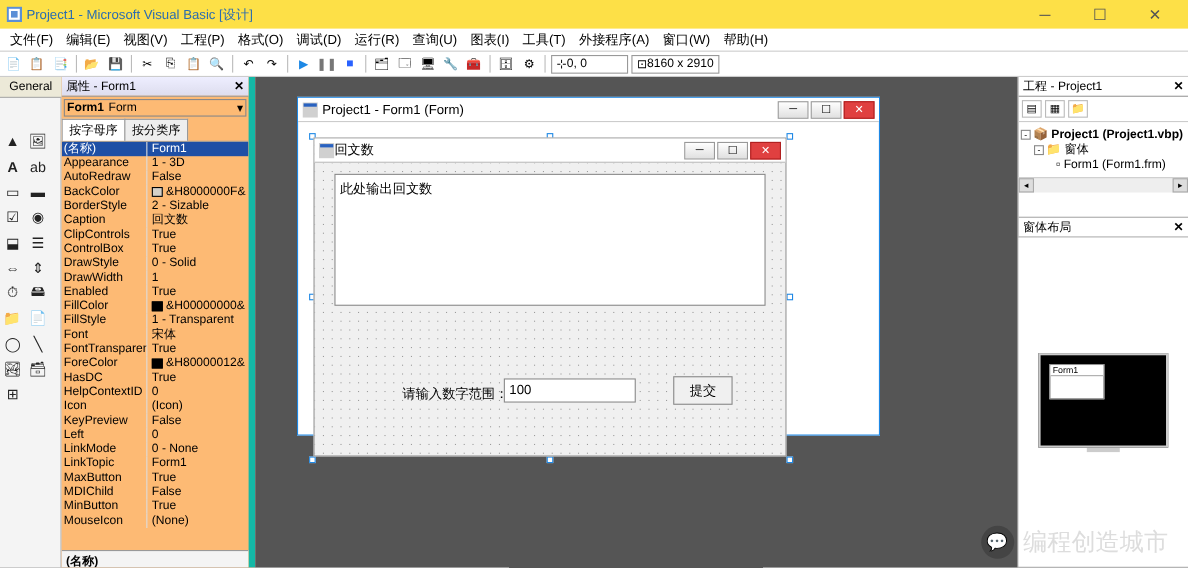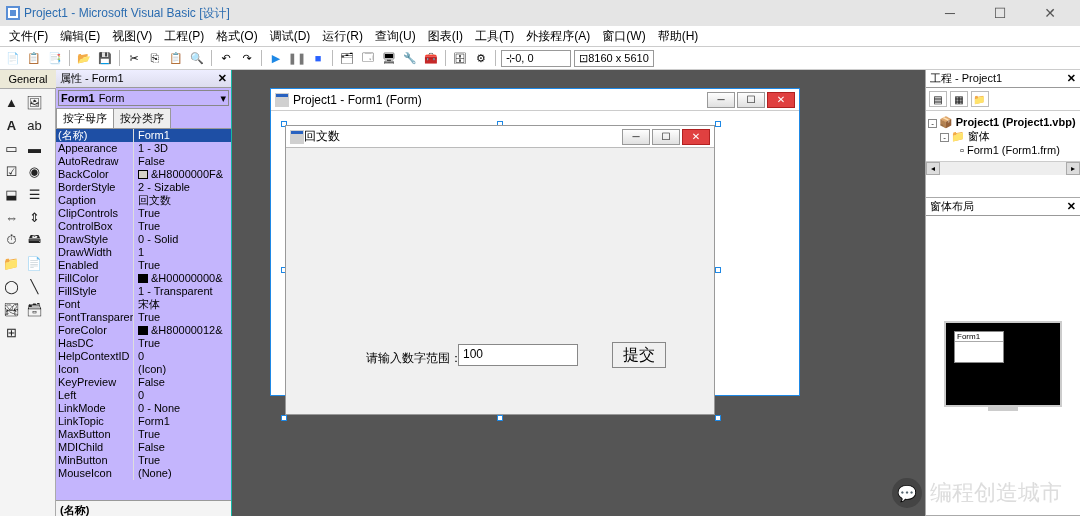--- a/index.html
+++ b/index.html
@@ -1,19 +1,19 @@
 <!DOCTYPE html>
 <html><head>
 <meta charset="utf-8">
 <style>
 * { box-sizing: border-box; font-family: "Microsoft YaHei", "SimSun", sans-serif; }
 body { margin: 0; width: 1080px; height: 516px; background: #fff; font-size: 11px; overflow: hidden; position: relative; }
 
 
-.titlebar { height: 26px; background: #e5e5e5; display: flex; align-items: center; padding: 0 6px; }
+.titlebar { height: 26px; background: #fde047; display: flex; align-items: center; padding: 0 6px; }
 .titlebar .logo { width: 14px; height: 14px; margin-right: 4px; }
 .titlebar .title { color: #2b6cb0; font-size: 12px; flex: 1; }
 .win-ctrls { display: flex; gap: 14px; margin-right: 6px; }
 .win-ctrl { width: 36px; height: 24px; display: flex; align-items: center; justify-content: center; font-size: 14px; color: #555; }
 
 
 .menubar { height: 20px; display: flex; align-items: center; padding: 0 4px; gap: 2px; }
 .menubar span { padding: 2px 5px; font-size: 12px; }
 
 
@@ -26,21 +26,21 @@
 .tb-stop { color: #2962ff; }
 
 
 .workspace { display: flex; height: calc(516px - 26px - 20px - 24px); }
 .left-rail { width: 56px; background: #f4f4f4; border-right: 1px solid #aaa; display:flex; }
 .left-rail .tab-v { writing-mode: horizontal-tb; font-size: 11px; border-bottom:1px solid #aaa; padding:3px 2px; width:56px; background:#ece9d8; text-align:center; }
 .rail-tools { width: 46px; background: #f4f4f4; display: grid; grid-template-columns: repeat(2, 22px); grid-auto-rows: 22px; gap:1px; padding:2px; justify-content:center; }
 .rail-tools .tool { width: 22px; height: 22px; display:flex; align-items:center; justify-content:center; font-size:13px; color:#222; border:1px solid transparent; }
 
 
-.prop-panel { width: 176px; border-right: 1px solid #14b8a6; background:#c4b5fd; display:flex; flex-direction:column; overflow:hidden; }
+.prop-panel { width: 176px; border-right: 6px solid #14b8a6; background:#fdba74; display:flex; flex-direction:column; overflow:hidden; }
 .prop-title { height:18px; background:linear-gradient(#eef,#dde); border-bottom:1px solid #999; display:flex; align-items:center; padding:0 4px; font-size:11px; }
 .prop-title .x { margin-left:auto; font-weight:bold; }
 .prop-combo { display:flex; align-items:center; border:1px solid #888; margin:2px; height:16px; font-size:11px; padding:0 2px; }
 .prop-combo b { margin-right:4px; }
 .prop-tabs { display:flex; border-bottom:1px solid #999; }
 .prop-tabs span { font-size:11px; padding:2px 6px; border:1px solid #999; border-bottom:none; background:#fff; margin-right:-1px;text-align:center;}
 .prop-tabs span.active { background:#fff; }
 .prop-tabs span:not(.active){ background:#eee; }
 .prop-grid { flex:1; overflow-y:auto; overflow-x:hidden; border-top:0; font-family: "SimSun", monospace; }
 .prop-row { display:flex; height:13px; font-size:11px; line-height:13px; }
@@ -61,21 +61,21 @@
 .dt-btn.close { background:#e04040; color:#fff; border-color:#b02020;}
 .design-canvas { position:relative; margin:6px; height:calc(100% - 34px); }
 .handle { width:6px; height:6px; background:#fff; border:1px solid #1e88e5; position:absolute; }
 .inner-form { position:absolute; left:8px; top:8px; width:430px; height:290px; background:#f0f0f0; border:1px solid #999;  
     background-image: radial-gradient(#888 0.5px, transparent 0.5px); background-size: 8px 8px; background-position: 4px 26px; }
 .inner-titlebar { height:22px; background:#fff; display:flex; align-items:center; padding:0 4px; border-bottom:1px solid #bbb;}
 .inner-titlebar .it-title { font-size:12px; flex:1;}
 .frm-txtbox { position:absolute; left:18px; top:32px; width:392px; height:120px; background:#fff; border:1px solid #888; padding:4px; font-size:12px;}
 .frm-label { position:absolute; left:80px; top:224px; font-size:12px; }
 .frm-input { position:absolute; left:172px; top:218px; width:120px; height:22px; background:#fff; border:1px solid #888; padding:2px 4px; font-size:12px;}
-.frm-button { position:absolute; left:326px; top:216px; width:54px; height:26px; border:1px solid #888; background:#f0f0f0; font-size:16px; display:flex; align-items:center; justify-content:center;text-align:right;}
+.frm-button { position:absolute; left:326px; top:216px; width:54px; height:26px; border:1px solid #888; background:#f0f0f0; font-size:12px; display:flex; align-items:center; justify-content:center;text-align:right;}
 
 
 .right { width: 155px; display:flex; flex-direction:column; border-left:1px solid #aaa; }
 .rpanel { display:flex; flex-direction:column; border-bottom:1px solid #aaa;}
 .rp-title { height:18px; display:flex; align-items:center; padding:0 4px; font-size:11px; border-bottom:1px solid #999;}
 .rp-title .x { margin-left:auto; font-weight:bold; }
 .proj-tools { display:flex; gap:3px; padding:3px; border-bottom:1px solid #ccc;}
 .proj-tools .pt { width:18px; height:16px; border:1px solid #bbb; display:flex; align-items:center; justify-content:center; font-size:10px; }
 .proj-tree { padding:4px 2px; font-size:11px; font-family:"SimSun", monospace; line-height:14px; }
 .tree-row { white-space:nowrap; }
@@ -156,26 +156,26 @@
   <div class="tb-btn">🗂</div>
   <div class="tb-btn">🗔</div>
   <div class="tb-btn">🖥</div>
   <div class="tb-btn">🔧</div>
   <div class="tb-btn">🧰</div>
   <div class="tb-sep"></div>
   <div class="tb-btn">🗄</div>
   <div class="tb-btn">⚙</div>
   <div class="tb-sep"></div>
   <div class="tb-combo">⊹ <span>0, 0</span></div>
-  <div class="tb-combo">⊡ <span>8160 x 5610</span></div>
+  <div class="tb-combo">⊡ <span>8160 x 2910</span></div>
 </div>
 
 <div class="workspace">
 
-  <div class="left-rail" style="flex-direction:column;">
+  <div class="left-rail" style="flex-direction:column;gap:26px;">
     <div class="tab-v">General</div>
     <div class="rail-tools">
       <div class="tool">▲</div>
       <div class="tool">🖼</div>
       <div class="tool">
           <b>A</b>
         </div>
       <div class="tool">ab</div>
       <div class="tool">▭</div>
       <div class="tool">▬</div>
@@ -416,20 +416,21 @@
                   <rect x="1" y="1" width="12" height="3" fill="#2962c0"></rect>
                 </svg>
             </span>
             <span class="it-title">回文数</span>
             <div class="dt-ctrls">
               <div class="dt-btn">─</div>
               <div class="dt-btn">☐</div>
               <div class="dt-btn close">✕</div>
             </div>
           </div>
+          <div class="frm-txtbox">此处输出回文数</div>
           <div class="frm-label">请输入数字范围：</div>
           <div class="frm-input">100</div>
           <div class="frm-button">提交</div>
         </div>
       </div>
     </div>
   </div>
 
   <div class="right">
     <div class="rpanel" style="height:128px;">

